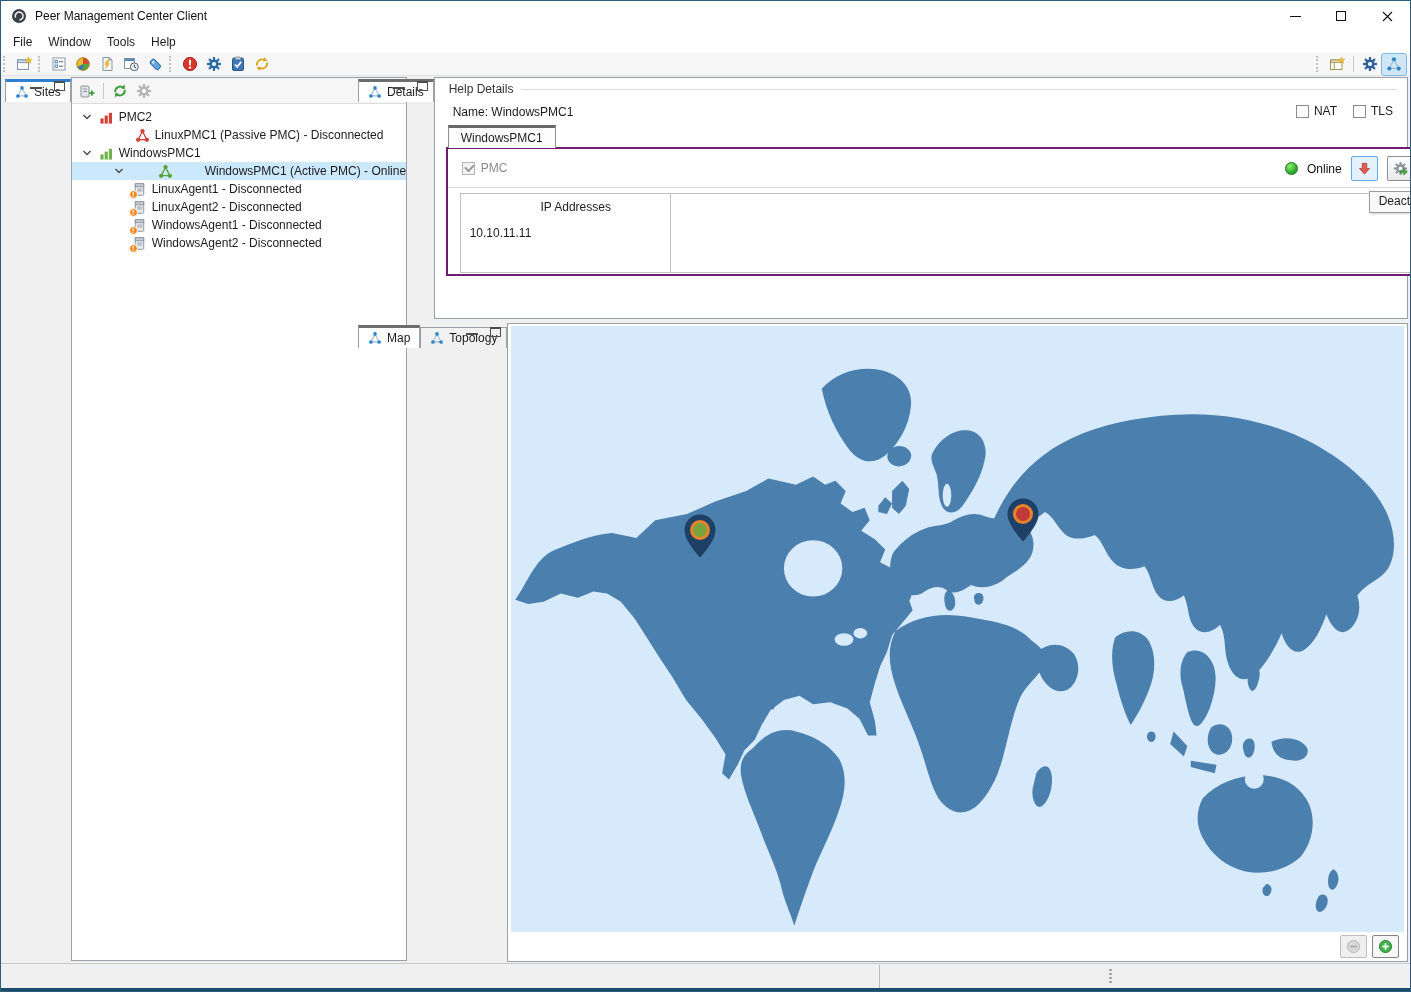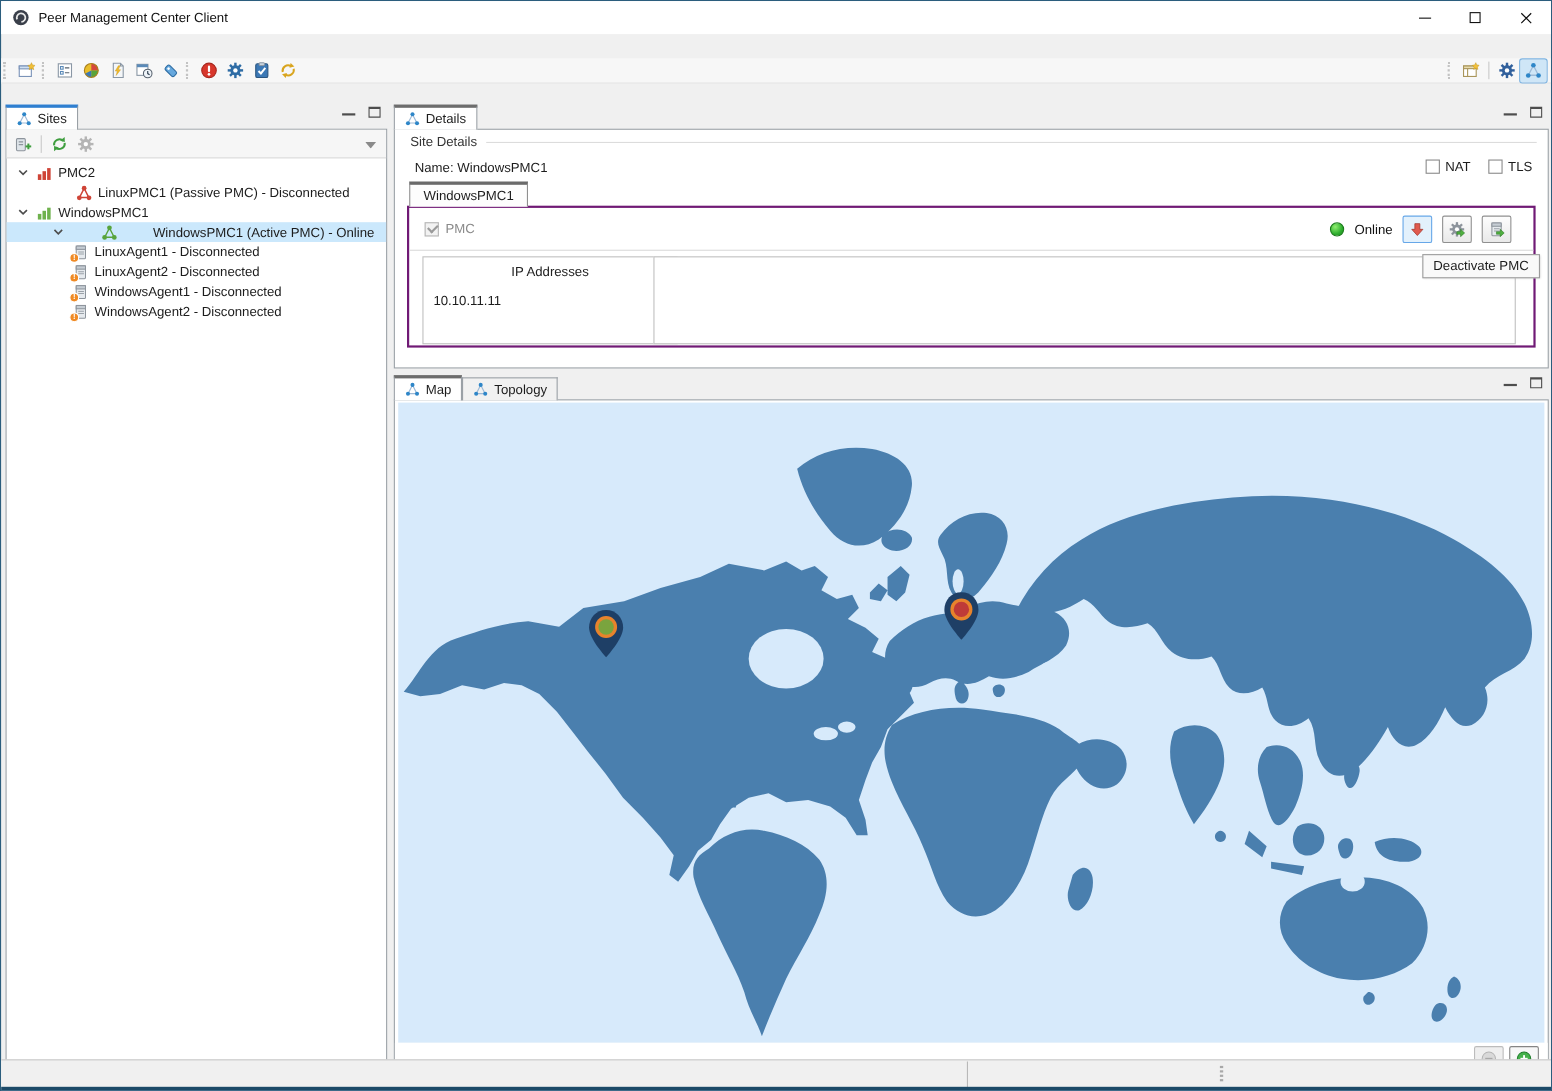--- a/index.html
+++ b/index.html
@@ -22,21 +22,21 @@
   
   .toolbar { position:absolute; left:0; top:52px; right:0; height:23px; background:#f7f7f7; border-bottom:1px solid #e3e3e3; display:flex; align-items:center; }
   .tb-grip { width:7px; height:16px; margin:0 2px; border-left:2px dotted #c3c3c3; }
   .tb-btn { width:24px; height:21px; display:flex; align-items:center; justify-content:center; border-radius:2px; }
   .tb-btn svg { width:16px; height:16px; }
   .tb-right { margin-left:auto; display:flex; align-items:center; margin-right:4px; }
   .tb-sep { width:1px; height:16px; background:#c9c9c9; margin:0 4px; }
   .tb-btn.selected { background:#cfe6f7; outline:1px solid #7eb4e2; }
 
   
-  .panel { position:absolute; display:flex; flex-direction:column;margin-top:16px; }
+  .panel { position:absolute; display:flex; flex-direction:row; }
   .tabrow { height:24px; display:flex; align-items:flex-end; position:relative; z-index:2; }
   .tab { height:23px; display:flex; align-items:center; gap:5px; padding:0 9px; background:#fff;
          border:1px solid #9aa0a6; border-bottom:none; margin-bottom:-1px; }
   .tab.sel-active { border-top:3px solid #2f7fd0; }
   .tab.sel-inactive { border-top:3px solid #6d6d6d; }
   .tab.plain { background:#f1f1f1; border-top:1px solid #9aa0a6; height:21px; }
   .tab svg { width:14px; height:14px; }
   .panel-controls { position:absolute; right:6px; top:4px; display:flex; gap:12px; align-items:center; }
   .pc-min { width:12px; height:5px; border-bottom:2px solid #4d4d4d; }
   .pc-max { width:11px; height:10px; border:1px solid #4d4d4d; border-top:2px solid #4d4d4d; }
@@ -180,20 +180,26 @@
           <div class="glyph-max"></div>
         </div>
       <div class="win-btn">
         <svg width="11" height="11" viewBox="0 0 11 11">
             <path d="M1 1 L10 10 M10 1 L1 10" stroke="#111" stroke-width="1.1"></path>
           </svg>
       </div>
     </div>
   </div>
 
+  <div class="menubar">
+    <span class="menu-item">File</span>
+    <span class="menu-item">Window</span>
+    <span class="menu-item">Tools</span>
+    <span class="menu-item">Help</span>
+  </div>
 
   <div class="toolbar">
     <div class="tb-grip"></div>
     <div class="tb-btn">
       <svg viewBox="0 0 16 16">
         <rect x="1.5" y="4" width="11" height="9.5" fill="#fff" stroke="#7a93b8"></rect>
           <rect x="1.5" y="4" width="11" height="2.6" fill="#cfe0f2" stroke="#7a93b8"></rect>
         <path d="M12.6 1 L13.5 3.1 15.8 3.5 14.2 5.1 14.6 7.3 12.6 6.2 10.6 7.3 11 5.1 9.4 3.5 11.7 3.1 Z" fill="#f2c03a" stroke="#c89a20" stroke-width="0.5"></path>
       </svg>
     </div>
@@ -425,21 +431,21 @@
           </svg>
         <span>Details</span>
       </div>
       <div class="panel-controls">
         <div class="pc-min"></div>
         <div class="pc-max"></div>
       </div>
     </div>
     <div class="pcontent">
       <div class="section-title">
-        <span>Site Details</span>
+        <span>Help Details</span>
         <div class="rule"></div>
       </div>
       <div class="name-label txt">Name: WindowsPMC1</div>
       <div class="natls">
         <div class="cb-row">
           <span class="cb"></span>
           <span>NAT</span>
         </div>
         <div class="cb-row">
           <span class="cb"></span>

